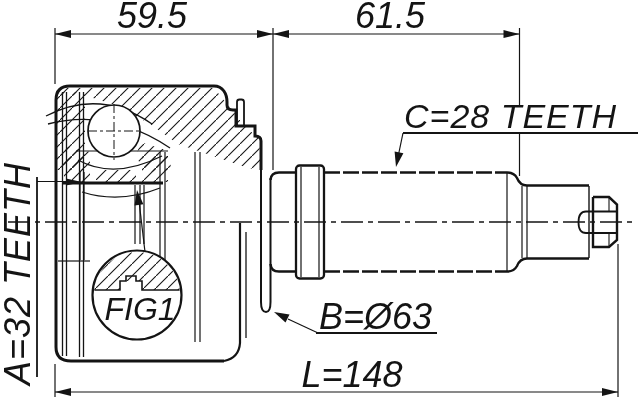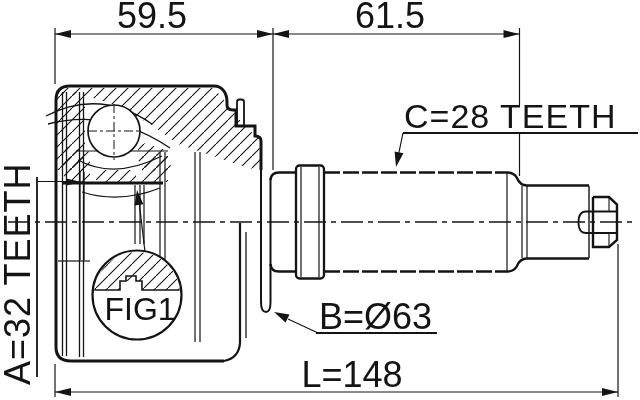--- a/index.html
+++ b/index.html
@@ -1,16 +1,16 @@
 <!DOCTYPE html>
 <html><head>
 <meta charset="utf-8">
 <style>
   html,body{margin:0;padding:0;background:#ffffff;width:640px;height:400px;overflow:hidden;}
-  .stage{width:640px;height:400px;position:relative;background:#ffffff;}
+  .stage{width:640px;height:400px;position:relative;background:#ffffff;font-style:italic;}
   svg{display:block;}
   .dimtext{font-family:"Liberation Sans","DejaVu Sans",sans-serif;font-weight:400;}
 </style>
 </head>
 <body>
 
 <div class="stage">
 <svg width="640" height="400" viewBox="0 0 640 400">
   <defs>
     <pattern id="hatch" patternUnits="userSpaceOnUse" width="12" height="12">

